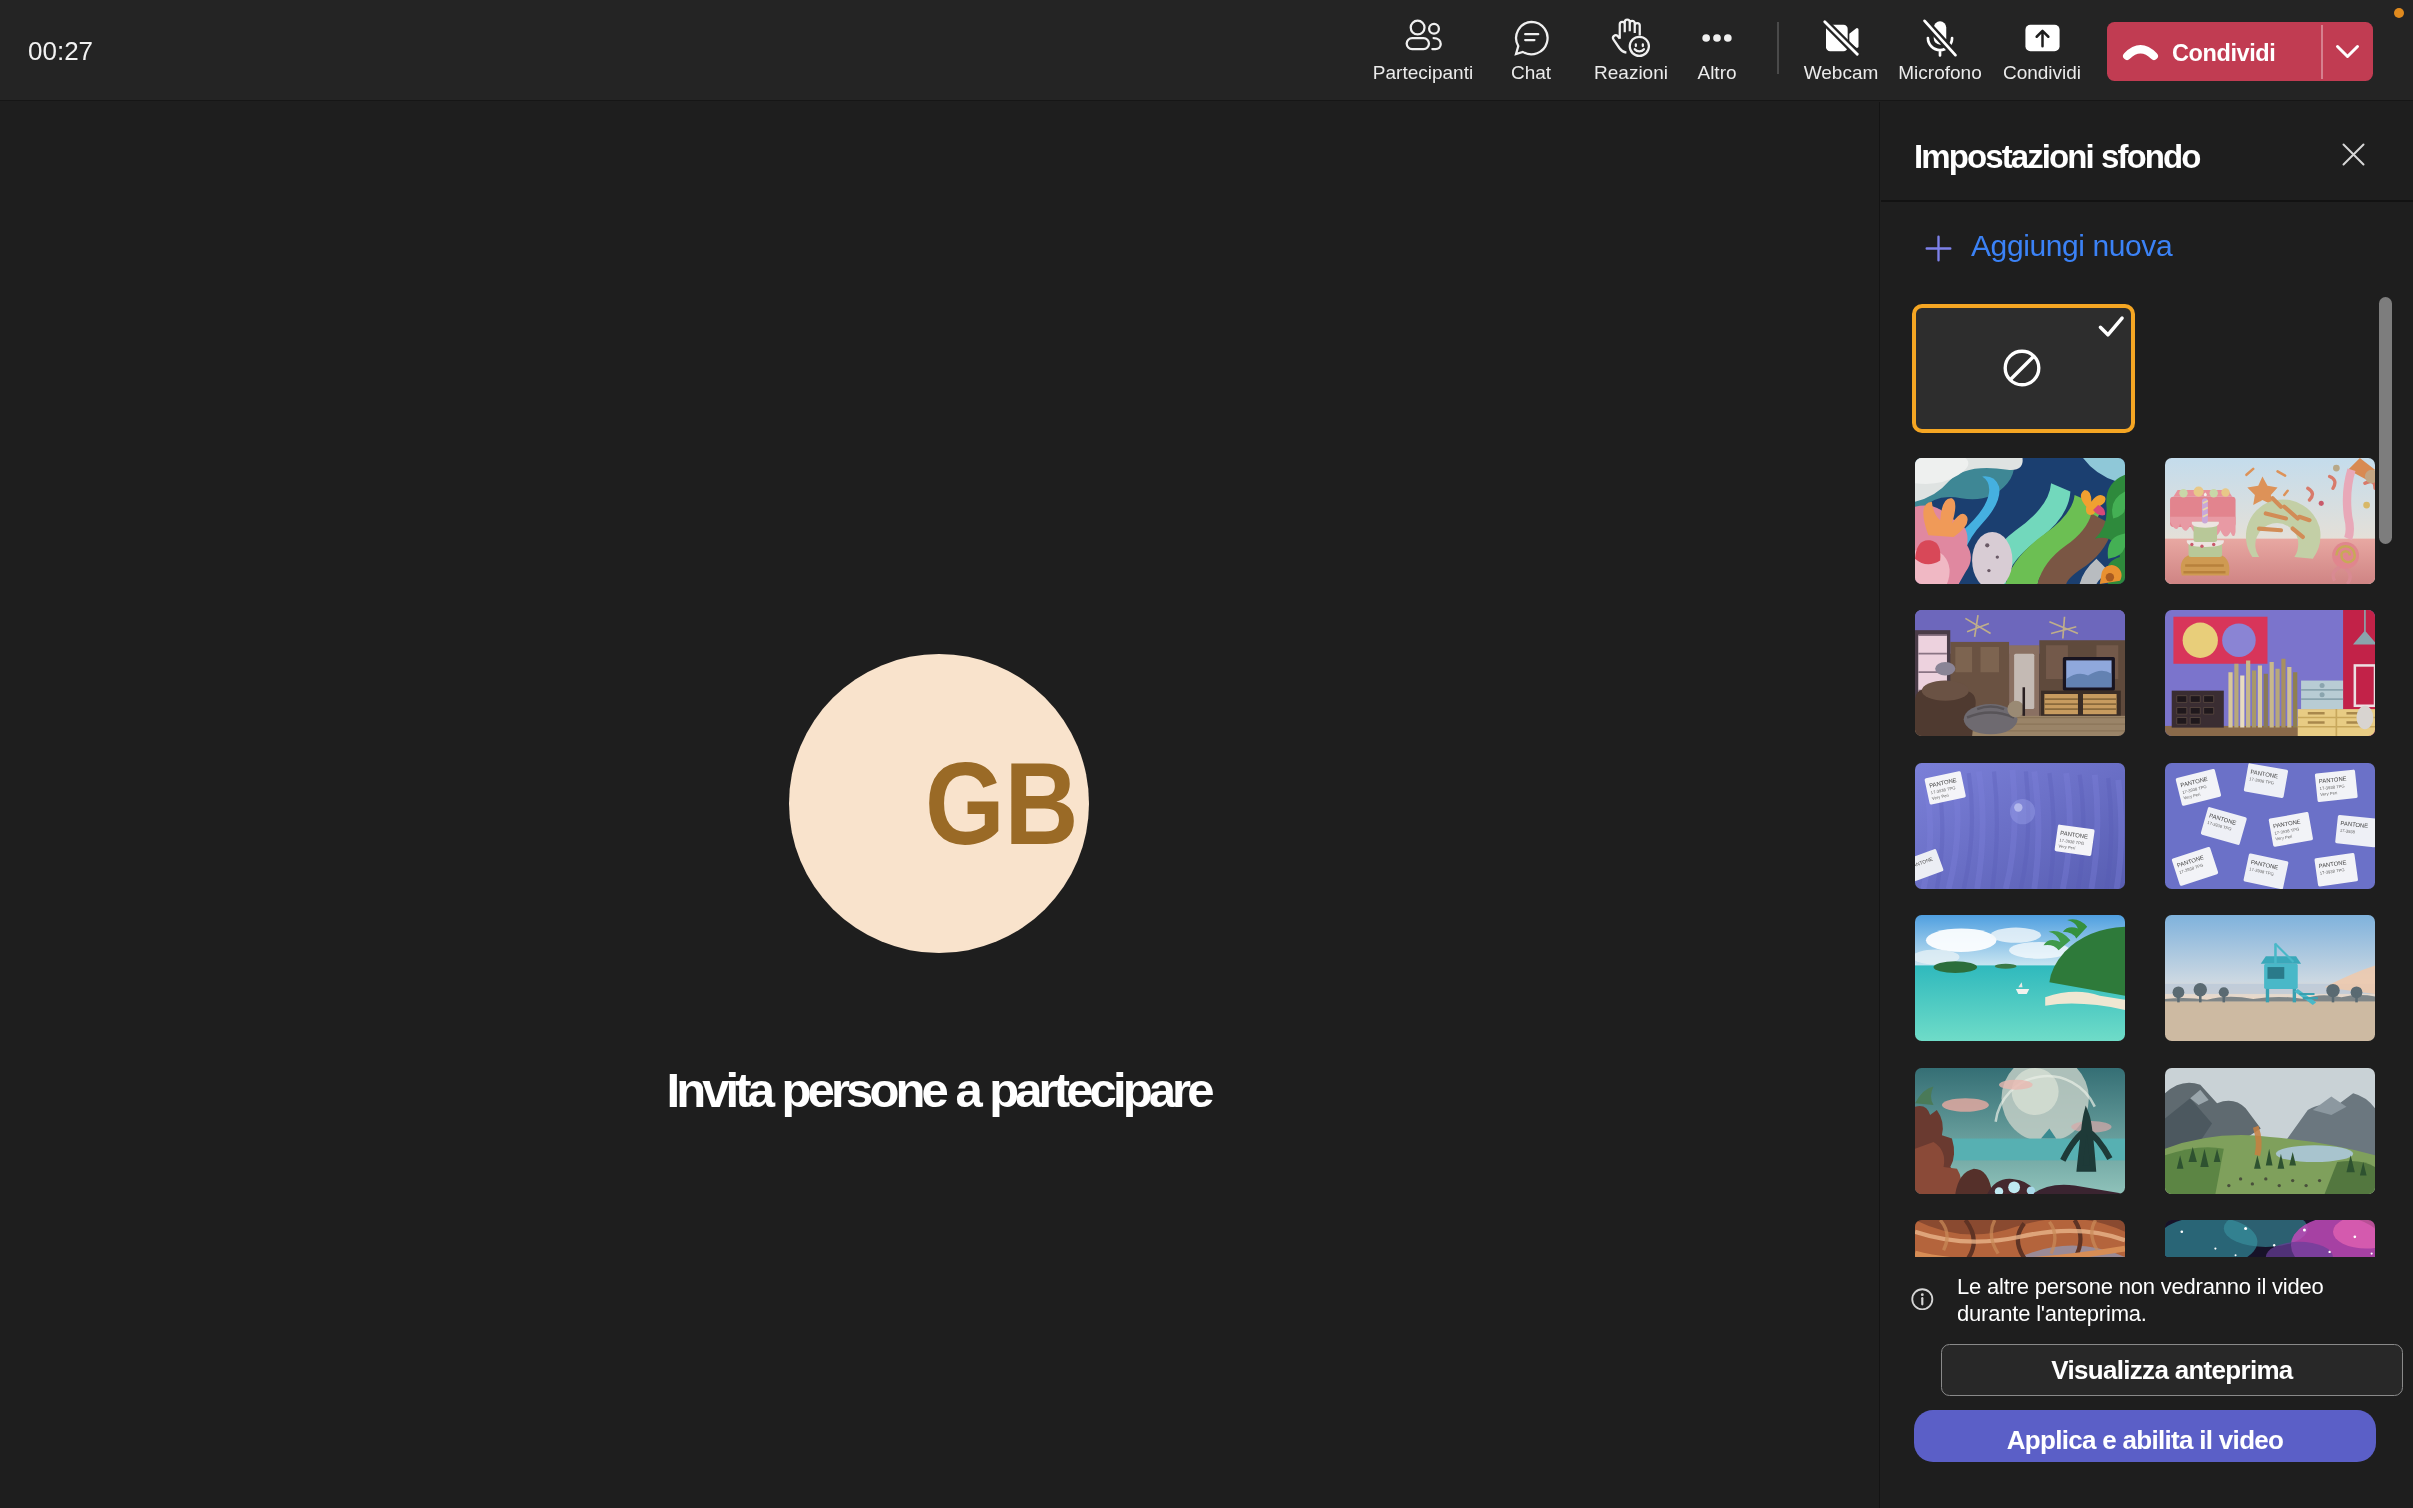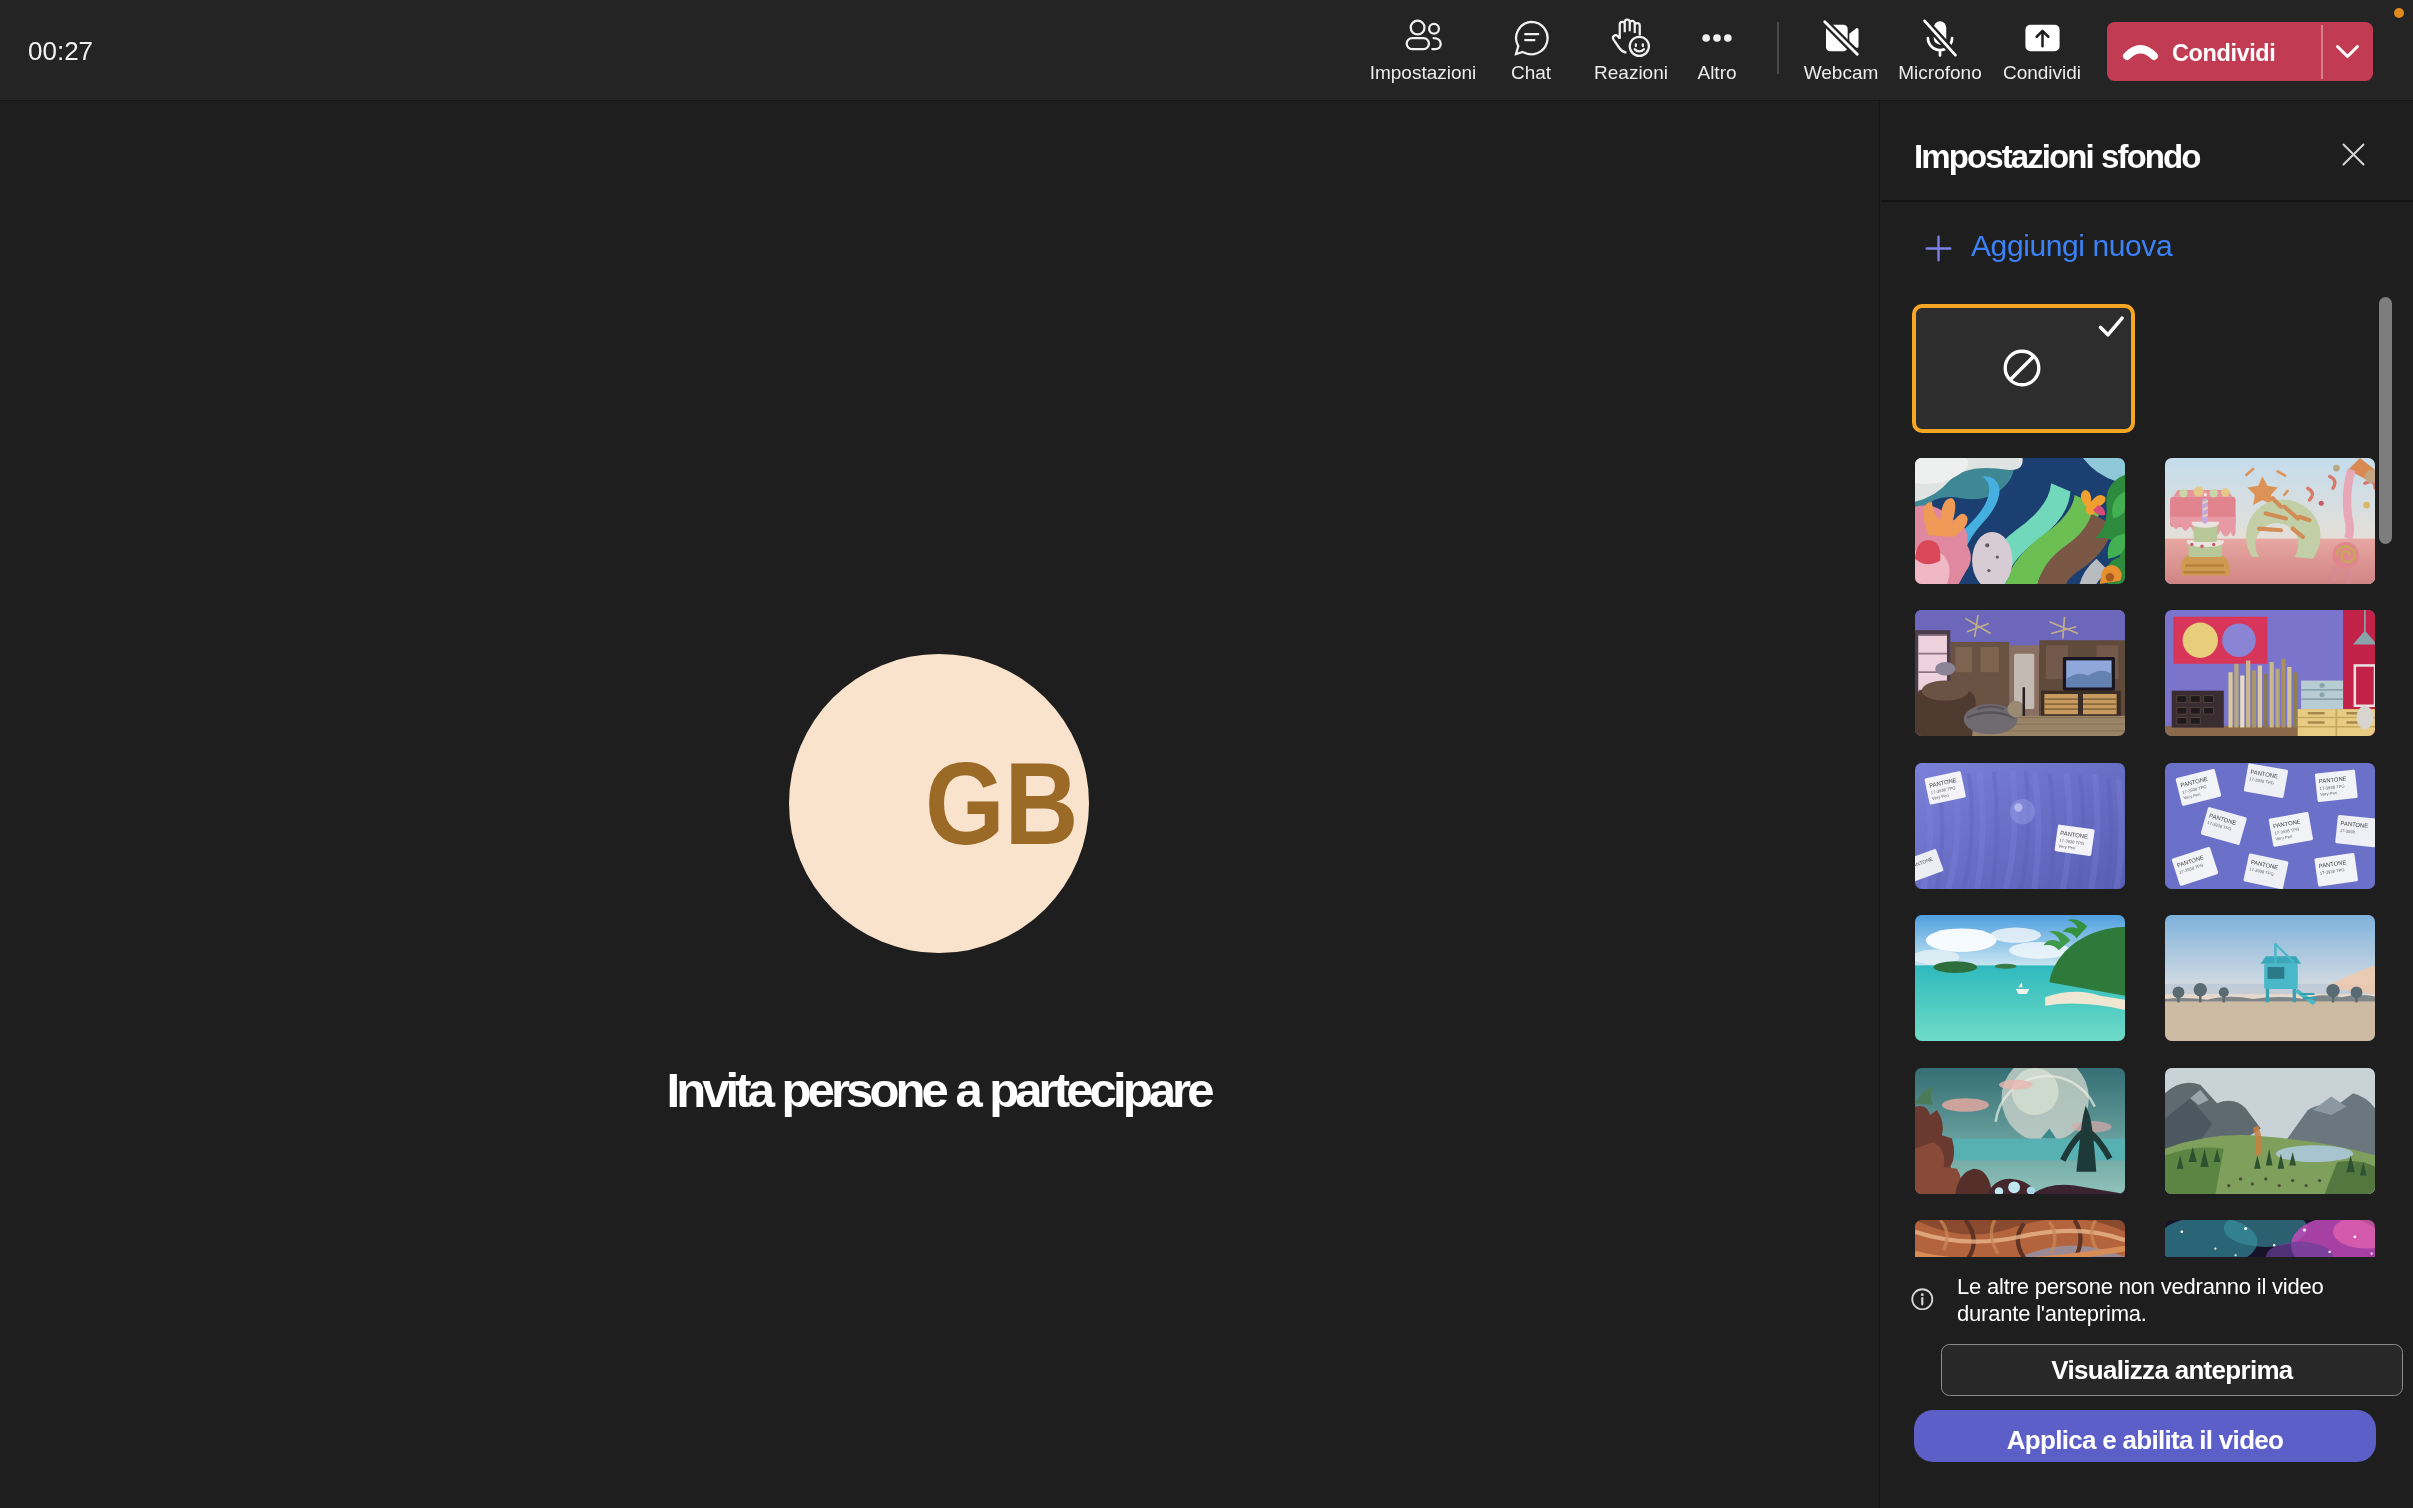--- a/index.html
+++ b/index.html
@@ -48,21 +48,21 @@
 
 <div id="topbar">
   <div id="timer">00:27</div>
   <div class="ctrl" style="left:1360px; width:126px;">
     <svg width="37" height="34" viewBox="0 0 44 40" fill="none" stroke="#f0f0f0" stroke-width="2.7" style="margin-top:19px;">
       <circle cx="15" cy="10" r="8.2"></circle>
       <rect x="2" y="22.5" width="26.5" height="13" rx="6.5"></rect>
       <circle cx="34.5" cy="11.5" r="5.8"></circle>
       <path d="M34 22.5 c5.5 0 8.5 3.2 8.5 7 c0 3.5-2.5 6-6.5 6 h-3.5" stroke-linecap="round"></path>
     </svg>
-    <div class="lbl">Impostazioni</div>
+    <div class="lbl">Partecipanti</div>
   </div>
   <div class="ctrl" style="left:1468px; width:126px;">
     <svg width="37" height="37" viewBox="0 0 44 44" fill="none" stroke="#f0f0f0" stroke-width="2.7" style="margin-top:20px;">
       <path d="M22 2.2 a19.3 19.3 0 1 1 -10.4 35.7 L3.6 40.5 l2.7-9.4 A19.3 19.3 0 0 1 22 2.2 Z"></path>
       <path d="M14.5 16.8 h15.5 M14.5 23.8 h11" stroke-linecap="round"></path>
     </svg>
     <div class="lbl">Chat</div>
   </div>
   <div class="ctrl" style="left:1568px; width:126px;">
     <svg width="42" height="40" viewBox="0 0 50 48" fill="none" stroke="#f0f0f0" stroke-width="2.7" style="margin-top:17.6px;">

